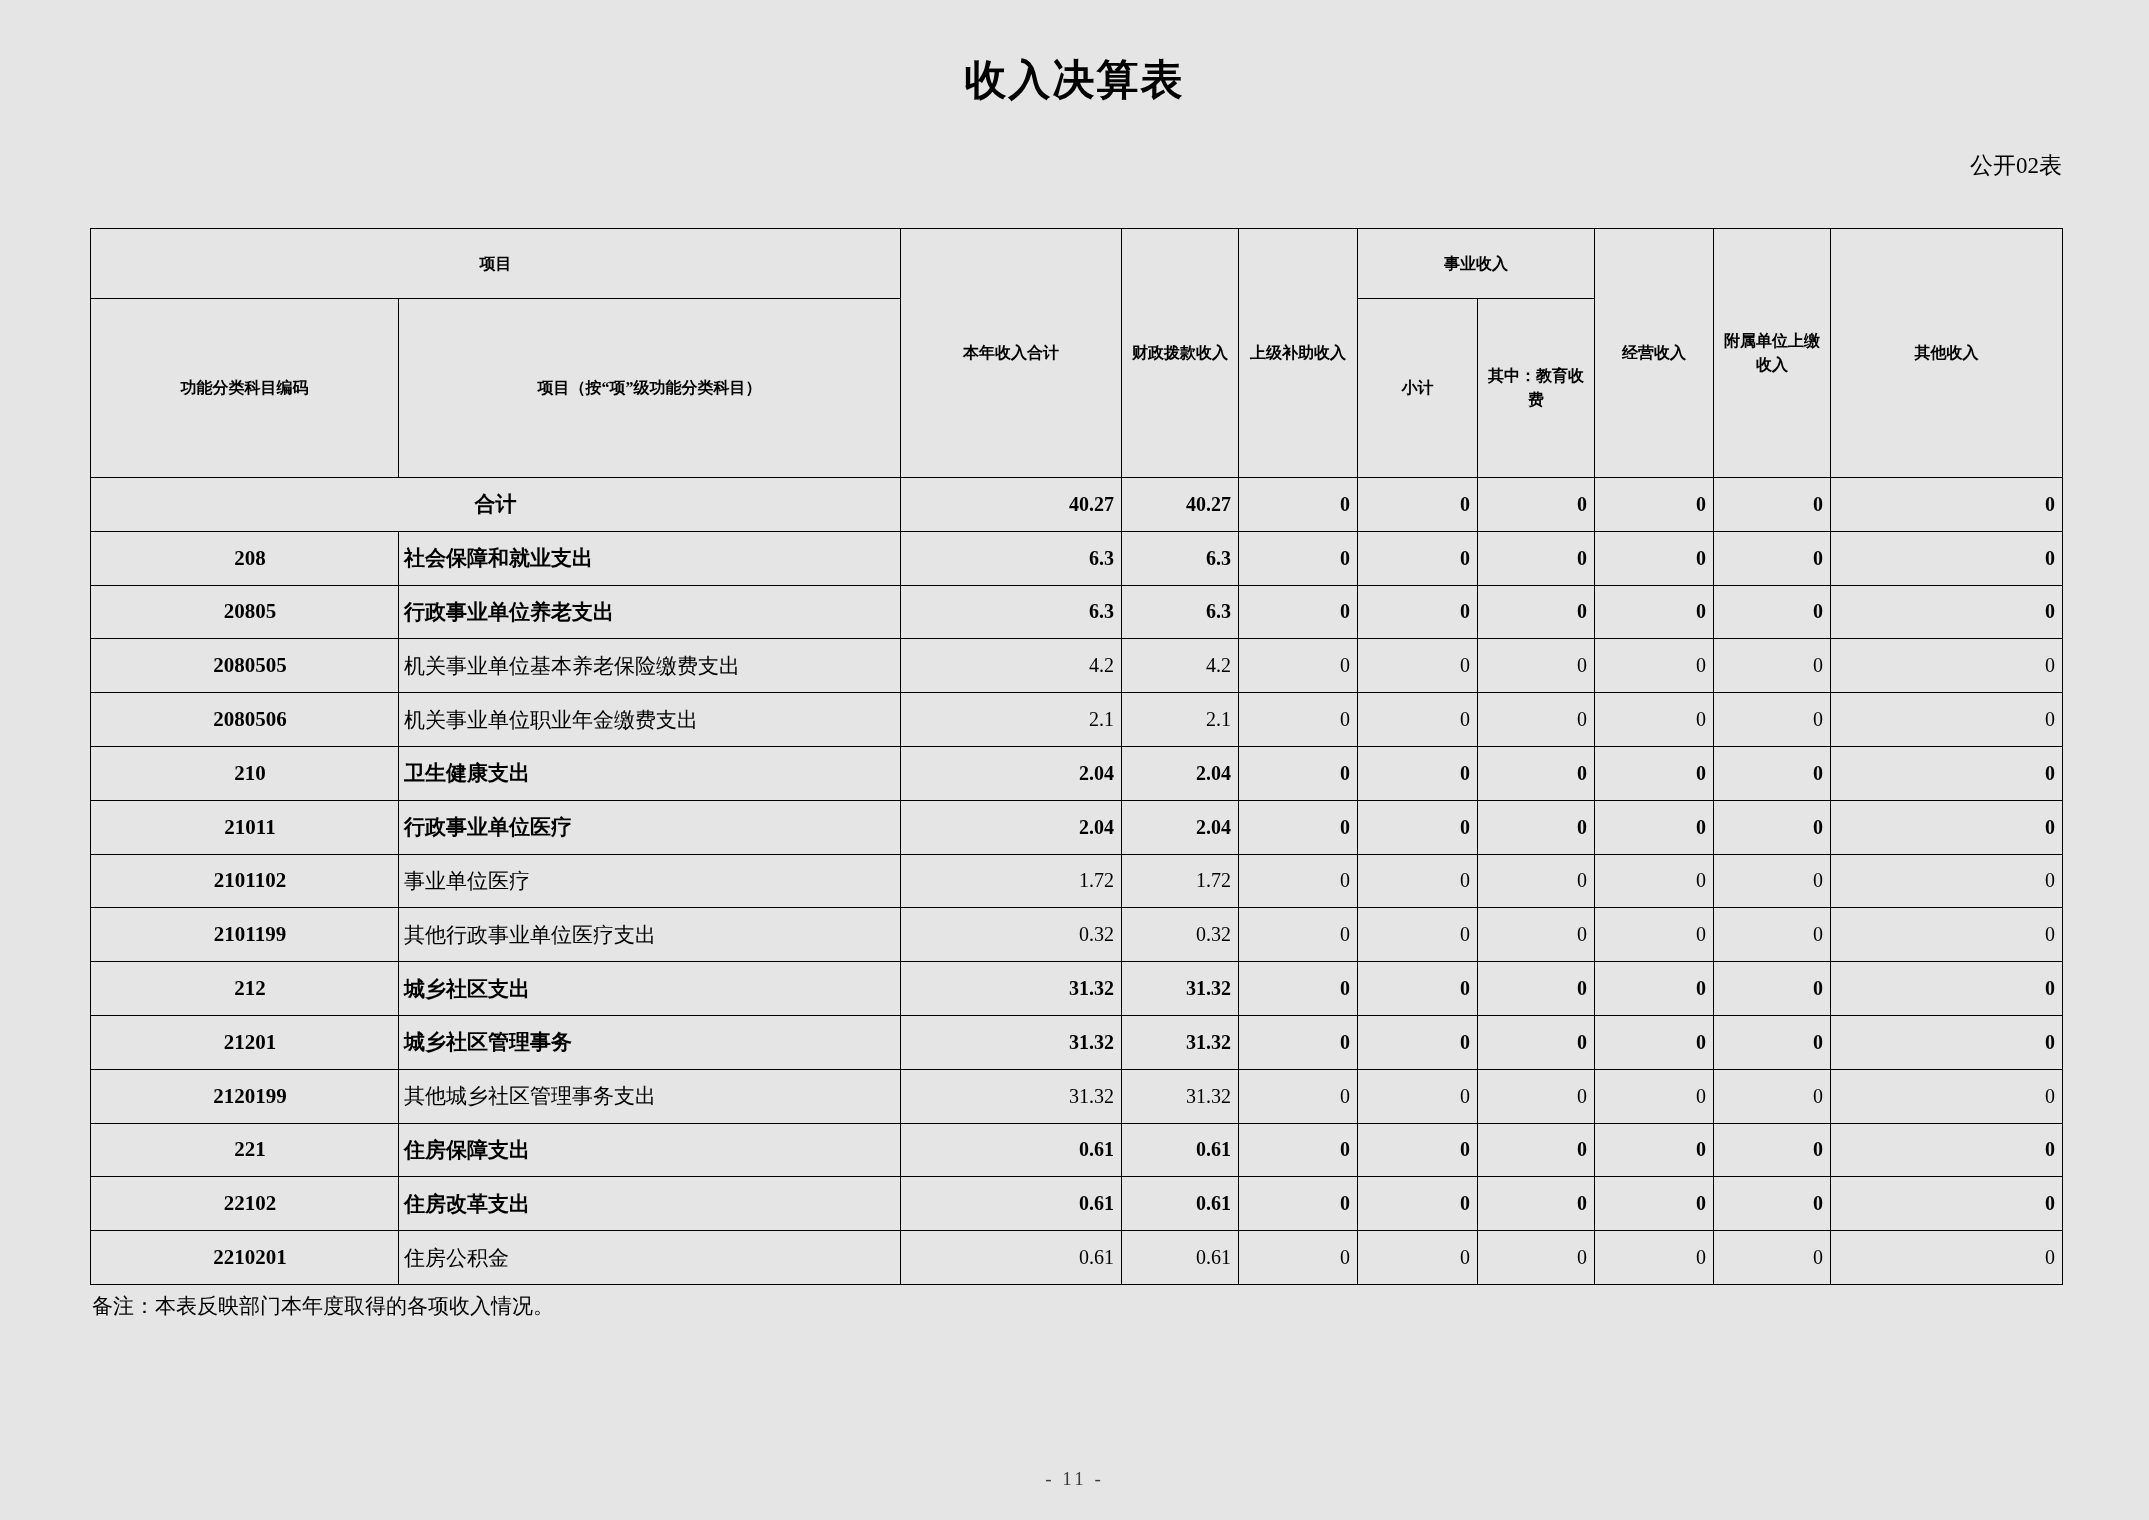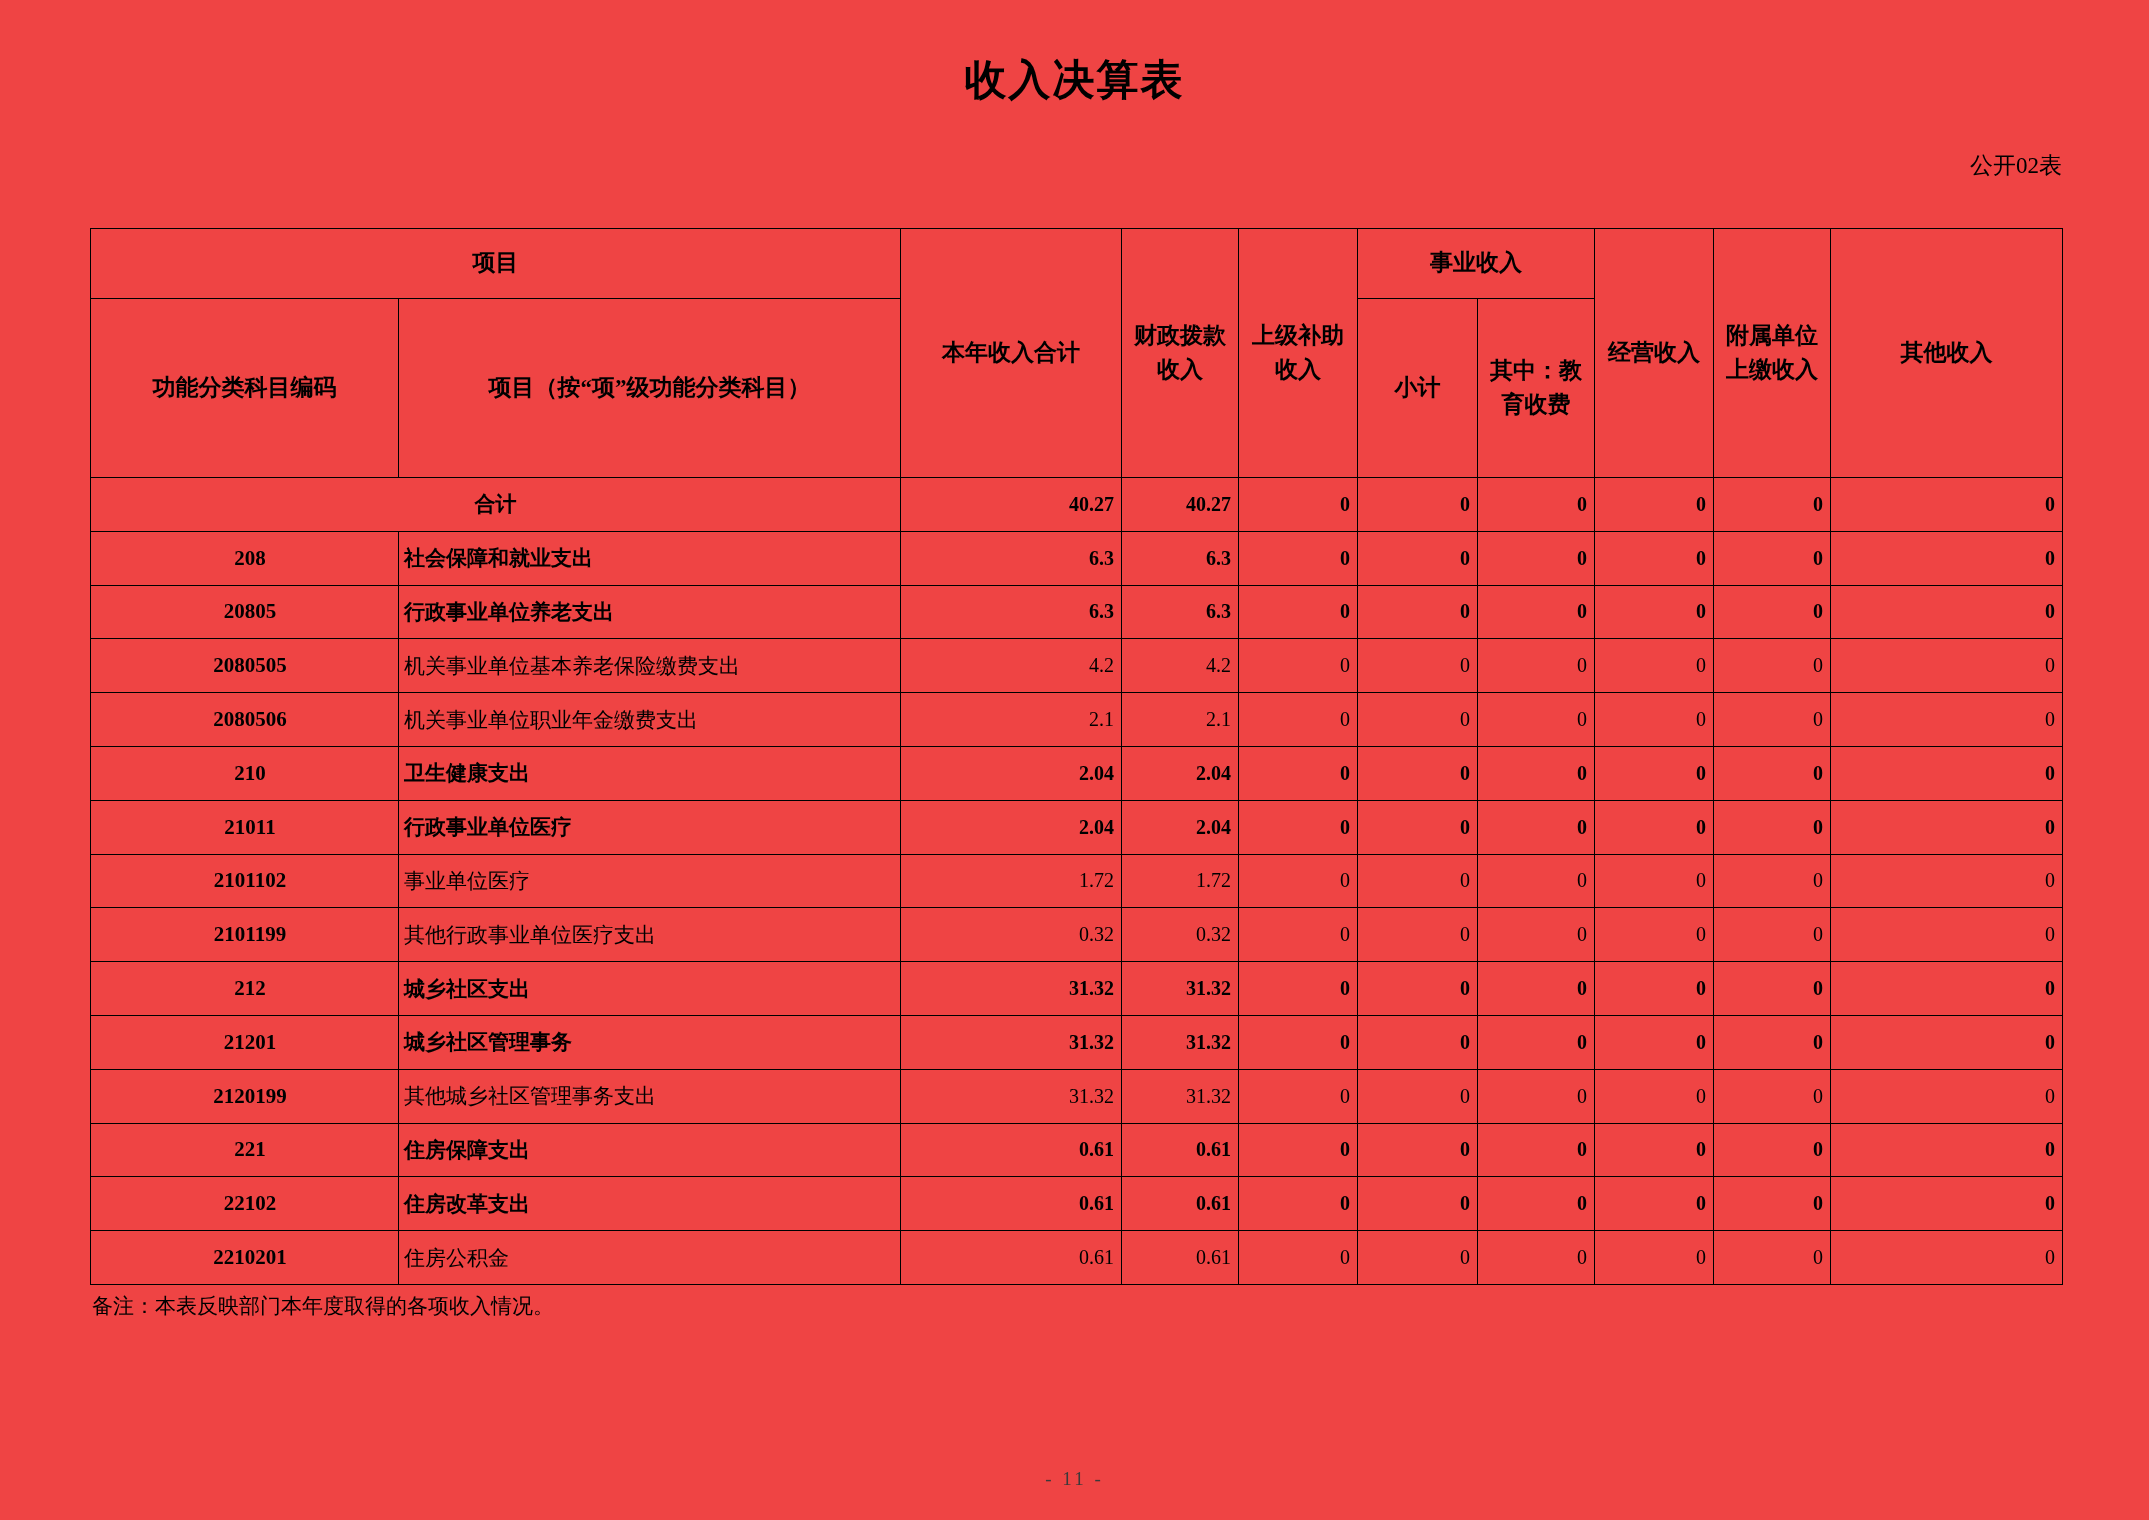--- a/index.html
+++ b/index.html
@@ -1,20 +1,20 @@
 <!DOCTYPE html>
 <html><head>
 <meta charset="utf-8">
 <style>
   html, body { margin: 0; padding: 0; background: #ffffff; }
   .page {
     position: relative;
     width: 2149px;
     height: 1520px;
-    background: #ef4444;
+    background: #e5e5e5;
     color: #000000;
     font-family: "Liberation Serif", "DejaVu Serif", serif;
     overflow: hidden;
   }
   .title {
     position: absolute;
     top: 52px; left: 0; right: 0;
     text-align: center;
     font-size: 42px;
     font-weight: bold;
@@ -42,21 +42,21 @@
     width: 1972px;
     border-collapse: collapse;
     table-layout: fixed;
   }
   .report th, .report td {
     border: 1px solid #000000;
     padding: 0;
     overflow: hidden;
   }
   .report th {
-    font-size: 23px;
+    font-size: 16px;
     font-weight: bold;
     text-align: center;
     vertical-align: middle;
     padding: 2px 6px;
     line-height: 1.5;
   }
   .report thead tr.band1 { height: 70px; }
   .report thead tr.band2 { height: 179px; }
   .report tbody tr { height: 53.8px; }
   .report tbody td {

